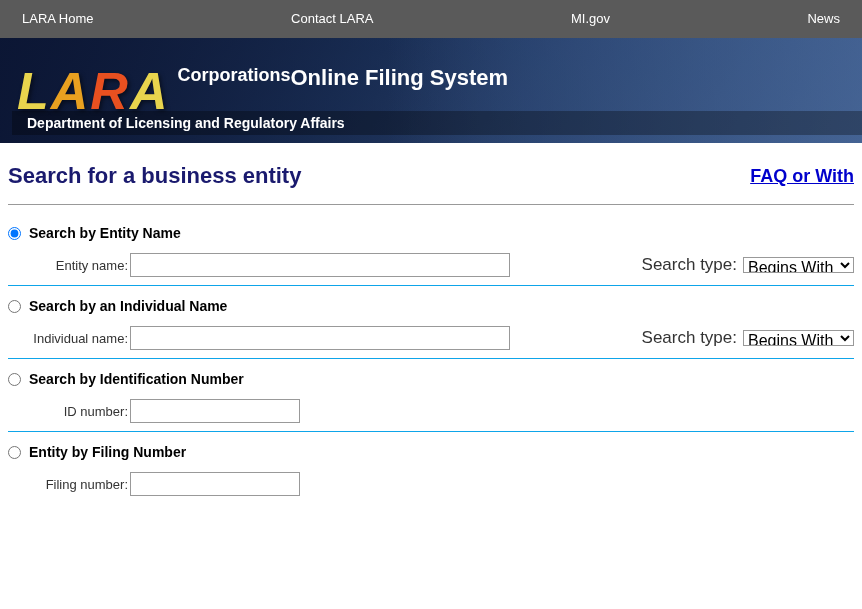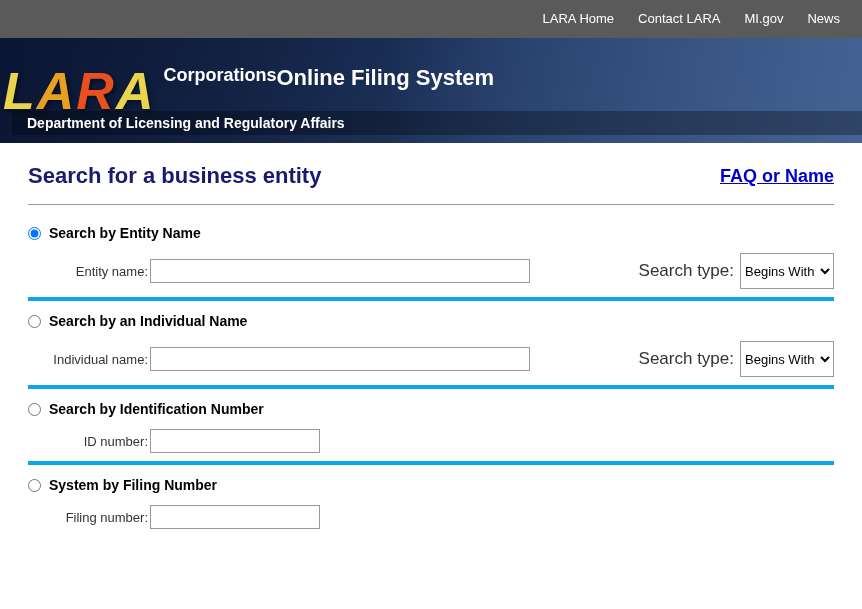--- a/index.html
+++ b/index.html
@@ -2,21 +2,21 @@
 <html><head>
   <meta charset="utf-8">
   <style>
     * { margin: 0; padding: 0; box-sizing: border-box; }
     body { font-family: Arial, sans-serif; font-size: 14px; background: #fff; }
 
     
     #top-nav {
       background: #5a5a5a;
       display: flex;
-      justify-content: flex-end;
+      justify-content: space-between;
       align-items: center;
       padding: 0 10px;
       height: 38px;
     }
     #top-nav a {
       color: #fff;
       text-decoration: none;
       font-size: 13px;
       padding: 0 12px;
       line-height: 38px;
@@ -33,21 +33,21 @@
       align-items: center;
     }
     #header-banner .banner-overlay {
       position: absolute;
       top: 0; left: 0; right: 0; bottom: 0;
       background: linear-gradient(to right, rgba(10,20,50,0.9) 0%, rgba(10,20,50,0.5) 50%, rgba(30,60,100,0.2) 100%);
     }
     #header-banner .banner-content {
       position: relative;
       z-index: 2;
-      padding: 10px 3px;
+      padding: 10px 17px;
     }
     #lara-logo {
       display: flex;
       align-items: flex-start;
       gap: 8px;
     }
     .lara-text {
       color: #fff;
       font-size: 52px;
       font-weight: 900;
@@ -93,21 +93,21 @@
       position: absolute;
       right: 0;
       top: 0;
       bottom: 0;
       width: 55%;
       background: linear-gradient(to right, transparent 0%, rgba(50,80,130,0.4) 30%, rgba(70,100,150,0.6) 100%);
     }
 
     
     #main-content {
-      padding: 20px 28px;
+      padding: 20px 8px;
       max-width: 862px;
     }
 
     
     .page-header {
       display: flex;
       justify-content: space-between;
       align-items: center;
       margin-bottom: 15px;
     }
@@ -127,21 +127,21 @@
     
     .divider {
       border: none;
       border-top: 1px solid #999;
       margin: 8px 0;
     }
 
     
     .search-section {
       padding: 12px 0 8px 0;
-      border-bottom: 4px solid #0ea5e9;
+      border-bottom: 1px solid #0ea5e9;
     }
     .search-section:last-child {
       border-bottom: none;
     }
 
     .section-header {
       display: flex;
       align-items: center;
       gap: 8px;
       margin-bottom: 12px;
@@ -187,22 +187,22 @@
       display: flex;
       align-items: center;
       gap: 6px;
       margin-left: auto;
     }
     .search-type-label {
       font-size: 17px;
       color: #333;
     }
     .search-type-select {
-      height: 36px;
-      font-size: 13px;
+      height: 16px;
+      font-size: 16px;
       border: 1px solid #999;
       background: #fff;
       cursor: pointer;
     }
   </style>
 </head>
 <body>
 
 <nav id="top-nav">
   <a href="#">LARA Home</a>
@@ -224,21 +224,21 @@
         <div class="line2">Online Filing System</div>
       </div>
     </div>
   </div>
   <div id="dept-name">Department of Licensing and Regulatory Affairs</div>
 </header>
 
 <div id="main-content">
   <div class="page-header">
     <h1 class="page-title">Search for a business entity</h1>
-    <a href="#" class="faq-link">FAQ or Name</a>
+    <a href="#" class="faq-link">FAQ or With</a>
   </div>
   <hr class="divider">
 
   <div class="search-section">
     <div class="section-header">
       <input type="radio" name="search-type" checked="" style="">
       <span class="section-label">Search by Entity Name</span>
     </div>
     <div class="field-row">
       <label class="field-label">Entity name:</label>
@@ -280,21 +280,21 @@
     </div>
     <div class="field-row">
       <label class="field-label">ID number:</label>
       <input type="text" class="field-input-medium" style="">
     </div>
   </div>
 
   <div class="search-section">
     <div class="section-header">
       <input type="radio" name="search-type" style="">
-      <span class="section-label">System by Filing Number</span>
+      <span class="section-label">Entity by Filing Number</span>
     </div>
     <div class="field-row">
       <label class="field-label">Filing number:</label>
       <input type="text" class="field-input-medium" style="">
     </div>
   </div>
 
 </div>
 
 </body></html>

